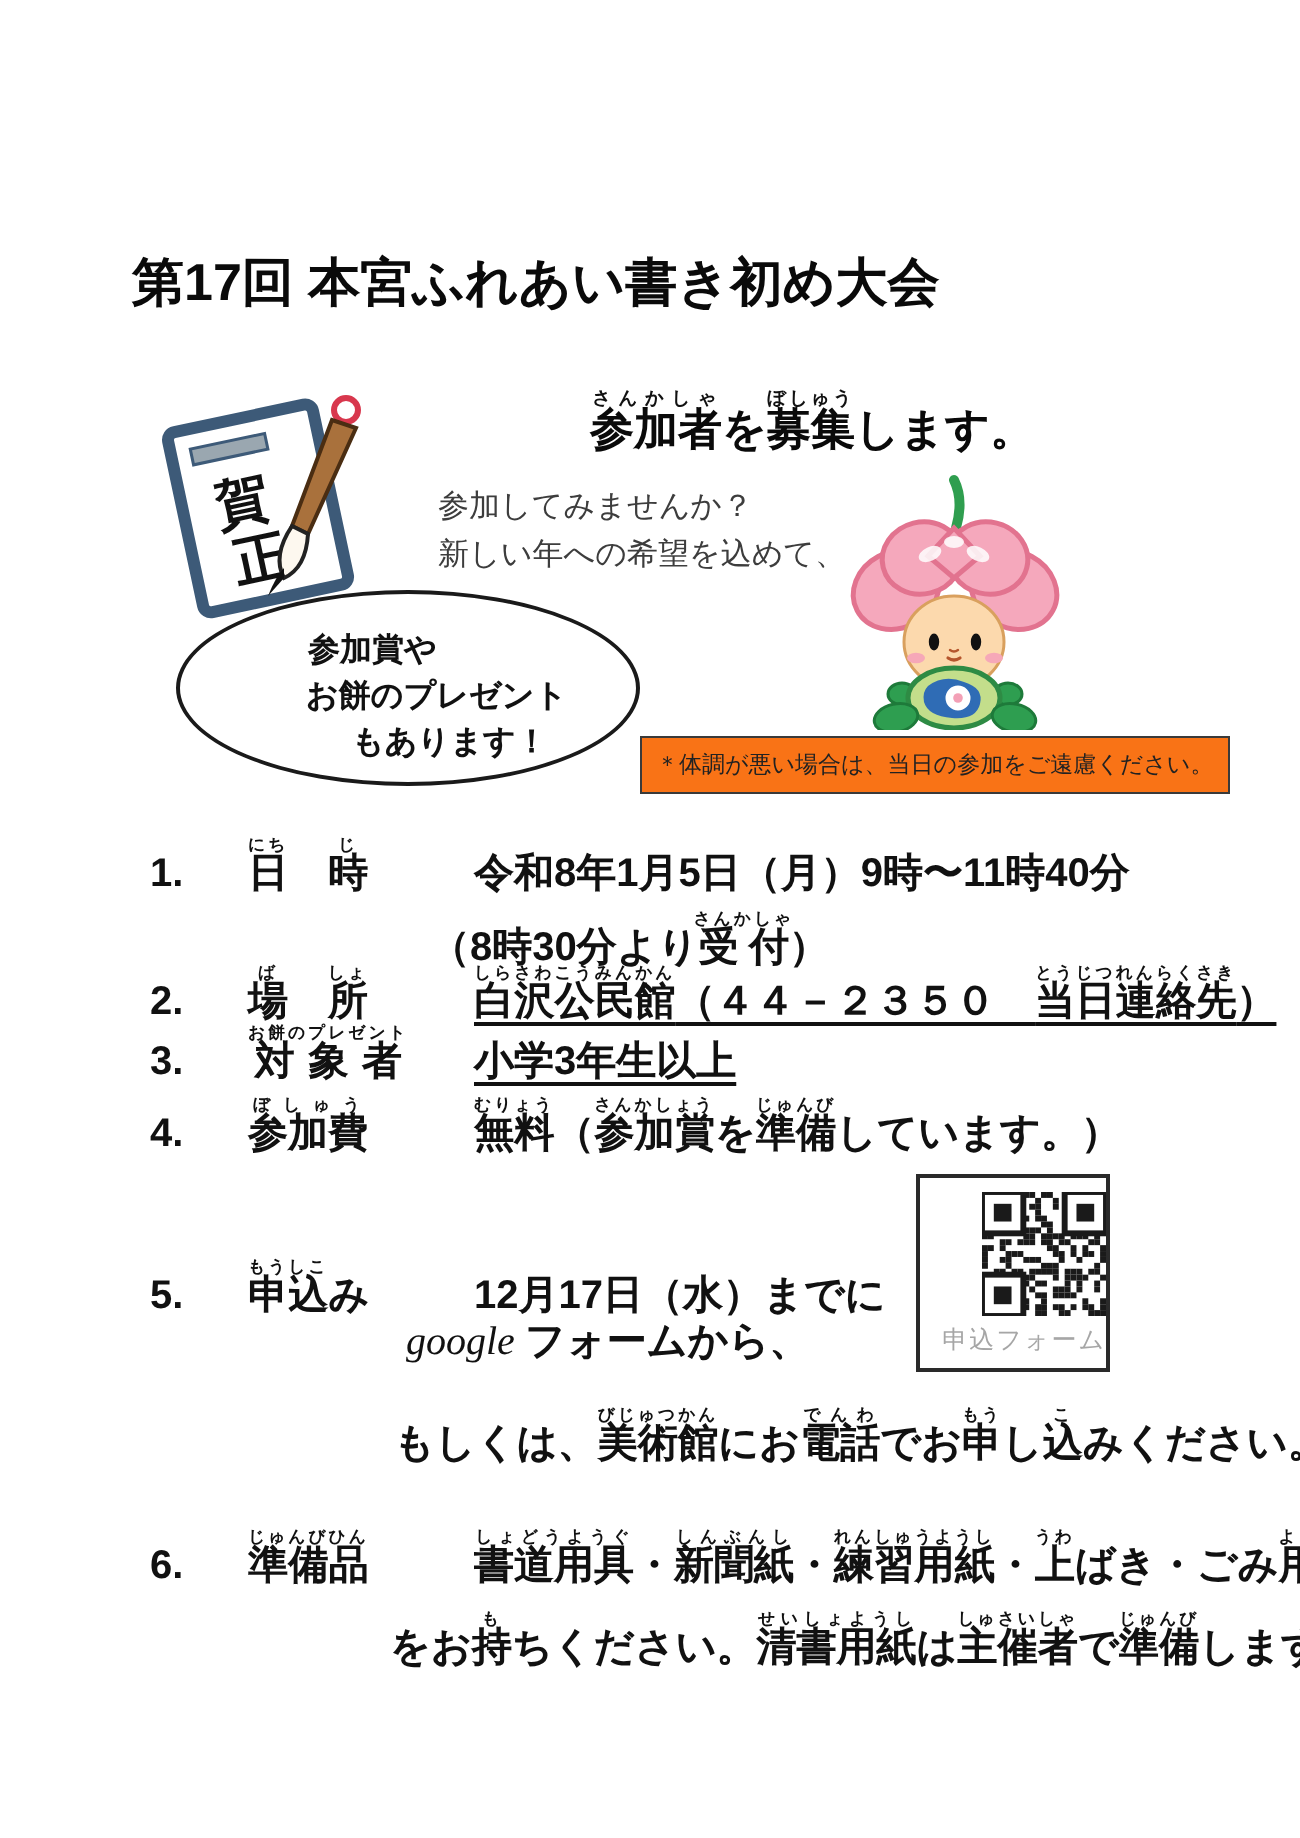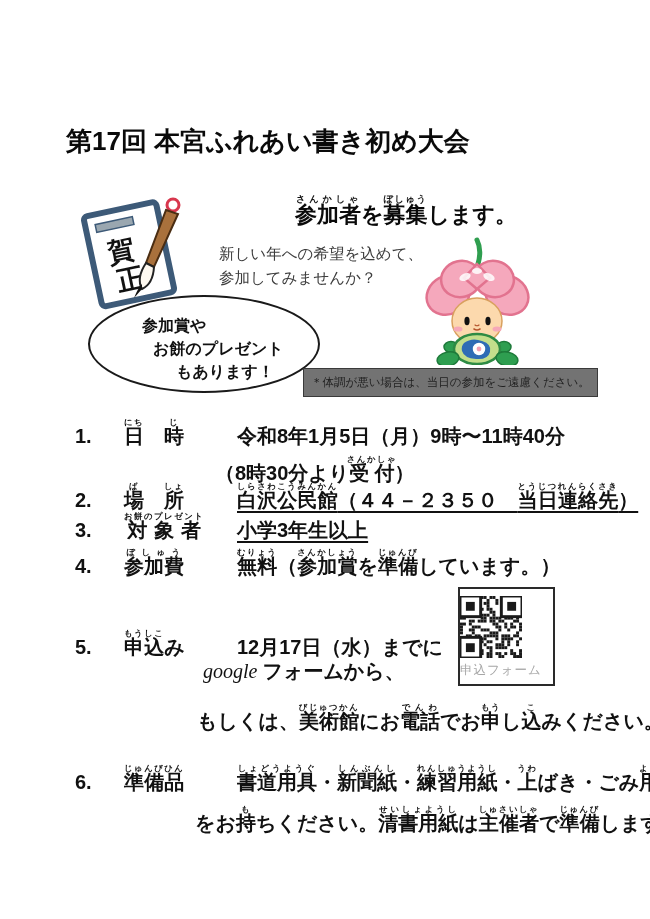--- a/index.html
+++ b/index.html
@@ -25,40 +25,40 @@
   .intro{
     left:219px;top:242px;font-size:15.5px;color:#3d3d3d;font-weight:400;
     line-height:1.55;white-space:nowrap;
   }
   
   .balloon{
     left:88px;top:295px;width:228px;height:94px;
     border:2px solid #1a1a1a;border-radius:50%;background:#fff;
   }
   .balloon span{position:absolute;font-size:16px;font-weight:800;white-space:nowrap;line-height:1;}
-  .bl1{left:52px;top:21px;}
+  .bl1{left:64px;top:21px;}
   .bl2{left:63px;top:44px;}
   .bl3{left:86px;top:67px;}
   
   .notice{
-    left:303px;top:368px;height:27px;border:1.5px solid #3a3a3a;background:#737373;
+    left:320px;top:368px;height:27px;border:1.5px solid #3a3a3a;background:#f97316;
     display:flex;align-items:center;padding:0 7px;
     font-size:11.5px;color:#222;white-space:nowrap;font-weight:400;
   }
   
   .row{left:75px;font-size:20px;font-weight:800;white-space:nowrap;line-height:1;}
   .row .num{display:inline-block;width:17px;}
   .row .lbl{display:inline-block;width:113px;margin-left:32px;}
   .sub{font-size:20px;font-weight:800;white-space:nowrap;line-height:1;}
   .u{text-decoration:underline;text-underline-offset:4px;text-decoration-thickness:2px;}
   .serif{font-family:"Liberation Serif", serif;font-weight:500;font-style:italic;}
   
   .qr-panel{
     left:458px;top:587px;width:97px;height:99px;border:2px solid #2a2a2a;background:#fff;
-    display:flex;flex-direction:column;align-items:flex-start;justify-content:flex-start;
+    display:flex;flex-direction:column;align-items:flex-end;justify-content:flex-start;
     padding-top:7px;box-sizing:border-box;
   }
   .qr-caption{font-size:12.5px;color:#a6a6a6;letter-spacing:1px;margin-top:4px;white-space:nowrap;}
 </style>
 </head>
 <body>
 
 <div class="abs page-title">第17回 本宮ふれあい書き初め大会</div>
 
 <div class="abs recruit"><ruby><span>参加者</span><rt>さんかしゃ</rt></ruby><span>を</span><ruby><span>募集</span><rt>ぼしゅう</rt></ruby><span>します。</span></div>
@@ -72,22 +72,22 @@
   </g>
   <g>
     <circle cx="103" cy="13" r="6" fill="none" stroke="#d8374d" stroke-width="3"></circle>
     <polygon points="96,18 108,22 84,75 76,71" fill="#a9713c" stroke="#4a2d12" stroke-width="2"></polygon>
     <path d="M76,71 L84,75 Q83,92 72,97 Q66,86 76,71 Z" fill="#fdf8ef" stroke="#222" stroke-width="2"></path>
     <path d="M72,97 L64,106 Q68,96 72,92 Z" fill="#111"></path>
   </g>
 </svg>
 
 <div class="abs intro">
+  <div>参加してみませんか？</div>
   <div>新しい年への希望を込めて、</div>
-  <div>参加してみませんか？</div>
 </div>
 
 <svg class="abs" style="left:420px;top:237px;" width="115" height="128" viewBox="0 0 115 128">
   <path d="M57 3 q5 10 1 24" fill="none" stroke="#2f9e4f" stroke-width="5" stroke-linecap="round"></path>
   <g stroke="#e2738f" stroke-width="2.5" fill="#f5a8bc">
     <ellipse cx="28" cy="58" rx="22" ry="19" transform="rotate(-28 28 58)"></ellipse>
     <ellipse cx="87" cy="58" rx="22" ry="19" transform="rotate(28 87 58)"></ellipse>
     <ellipse cx="41" cy="42" rx="20" ry="18" transform="rotate(-14 41 42)"></ellipse>
     <ellipse cx="74" cy="42" rx="20" ry="18" transform="rotate(14 74 42)"></ellipse>
     <path d="M57 27 L70 41 L57 52 L44 41 Z"></path>

